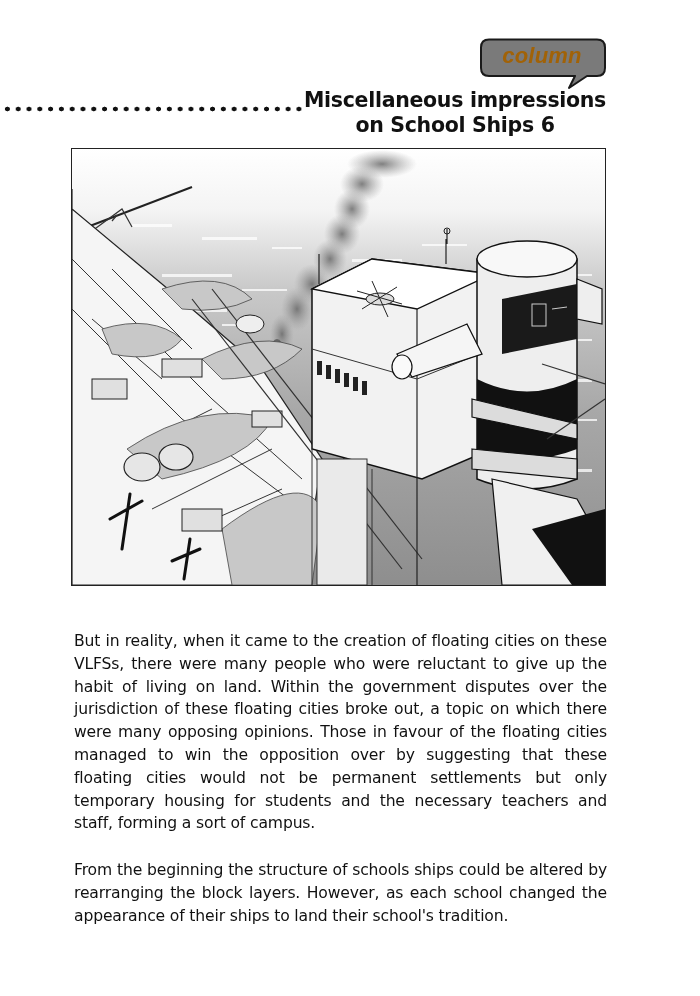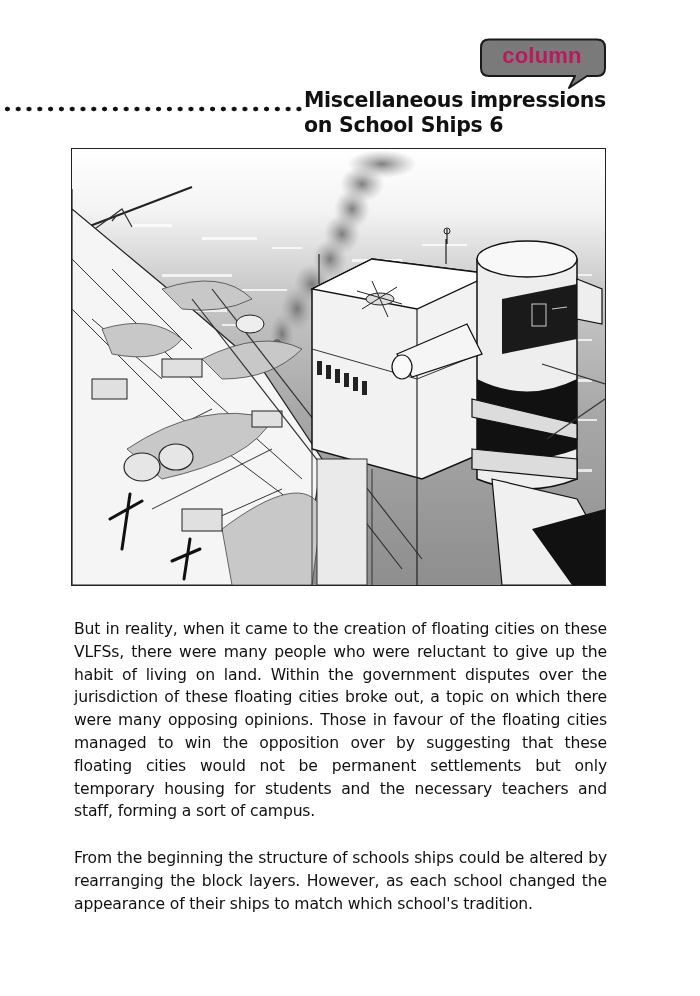--- a/index.html
+++ b/index.html
@@ -2,39 +2,39 @@
 <html><head>
   <meta charset="utf-8">
   <style>
     html, body { margin: 0; padding: 0; background: #ffffff; }
     body { width: 700px; height: 996px; position: relative; overflow: hidden;
            font-family: "DejaVu Sans", "Liberation Sans", sans-serif; color: #111; }
 
     .badge { position: absolute; left: 479px; top: 38px; width: 128px; height: 52px; }
     .badge svg { position: absolute; left: 0; top: 0; }
     .badge-label { position: absolute; left: 0; top: 5px; width: 126px; text-align: center;
-      color: #be185d; font-family: "Liberation Sans", sans-serif; font-weight: bold;
-      font-size: 22px; letter-spacing: 0.2px; }
+      color: #a16207; font-family: "Liberation Sans", sans-serif; font-weight: bold;
+      font-size: 22px; letter-spacing: 0.2px; font-style: italic; }
 
     .dots { position: absolute; left: 2px; top: 105px; width: 300px; height: 8px;
       background-image: radial-gradient(circle, #111 2.3px, transparent 2.6px);
       background-size: 10.8px 8px; background-repeat: repeat-x; }
 
-    .title { position: absolute; right: 94px; top: 88px; text-align: left;
+    .title { position: absolute; right: 94px; top: 88px; text-align: center;
       font-family: "DejaVu Sans", sans-serif; font-weight: bold; font-size: 20.5px;
       line-height: 25px; color: #111; letter-spacing: -0.3px; }
     .title span { display: block; }
 
     .figure { position: absolute; left: 71px; top: 148px; width: 533px; height: 436px;
       border: 1.5px solid #222; overflow: hidden; background: #fff; }
 
     .body-text { position: absolute; left: 74px; top: 618px; width: 533px;
       font-family: "DejaVu Sans", sans-serif; font-size: 15.6px; line-height: 22.8px;
       text-align: justify; color: #111; letter-spacing: -0.15px; }
-    .body-text p { margin: 0 0 24px 0; }
+    .body-text p { margin: 12px 0 24px 0; }
   </style>
 </head>
 <body>
 
 <div class="badge">
   <svg width="128" height="52" viewBox="0 0 128 52">
     <path d="M10 1.5 H118 Q126 1.5 126 9.5 V30 Q126 38 118 38 H108 L90 50 L96 38 H10 Q2 38 2 30 V9.5 Q2 1.5 10 1.5 Z" fill="#7a7a7a" stroke="#1a1a1a" stroke-width="2" stroke-linejoin="round"></path>
   </svg>
   <div class="badge-label">column</div>
 </div>
@@ -175,14 +175,14 @@
 
     <g stroke="#111" stroke-width="3" fill="none" stroke-linecap="round">
       <path d="M58 345 L50 400 M38 370 L70 352"></path>
       <path d="M118 390 L112 430 M100 412 L128 400"></path>
     </g>
   </svg>
 </div>
 
 <div class="body-text">
   <p>But in reality, when it came to the creation of floating cities on these VLFSs, there were many people who were reluctant to give up the habit of living on land. Within the government disputes over the jurisdiction of these floating cities broke out, a topic on which there were many opposing opinions. Those in favour of the floating cities managed to win the opposition over by suggesting that these floating cities would not be permanent settlements but only temporary housing for students and the necessary teachers and staff, forming a sort of campus.</p>
-  <p>From the beginning the structure of schools ships could be altered by rearranging the block layers. However, as each school changed the appearance of their ships to match which school's tradition.</p>
+  <p>From the beginning the structure of schools ships could be altered by rearranging the block layers. However, as each school changed the appearance of their ships to land their school's tradition.</p>
 </div>
 
 </body></html>

